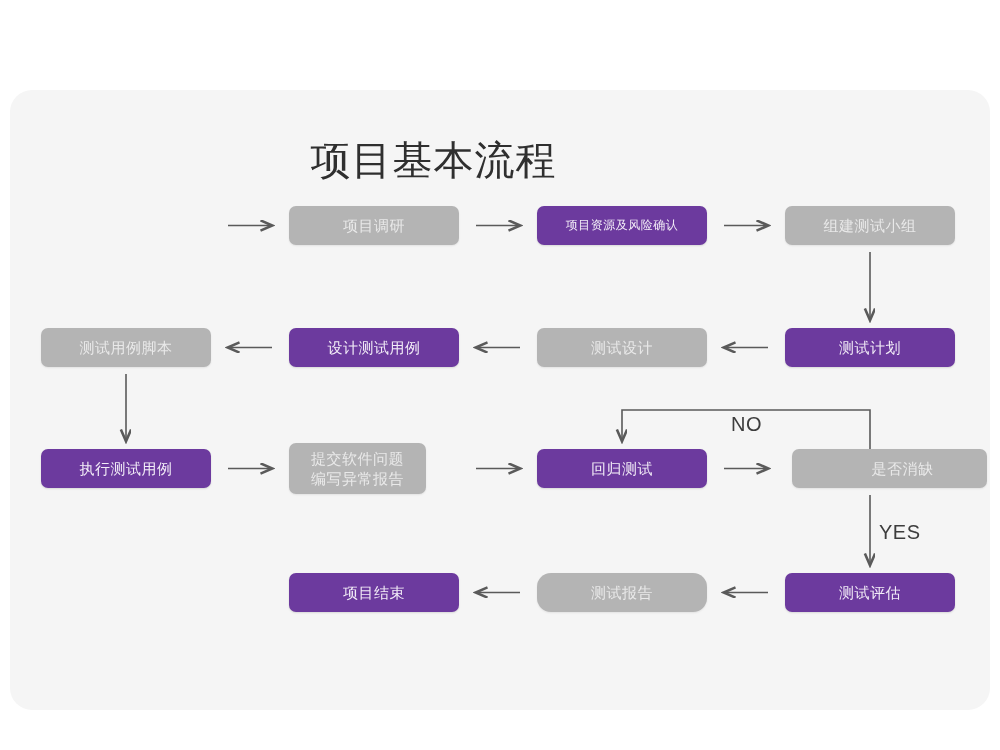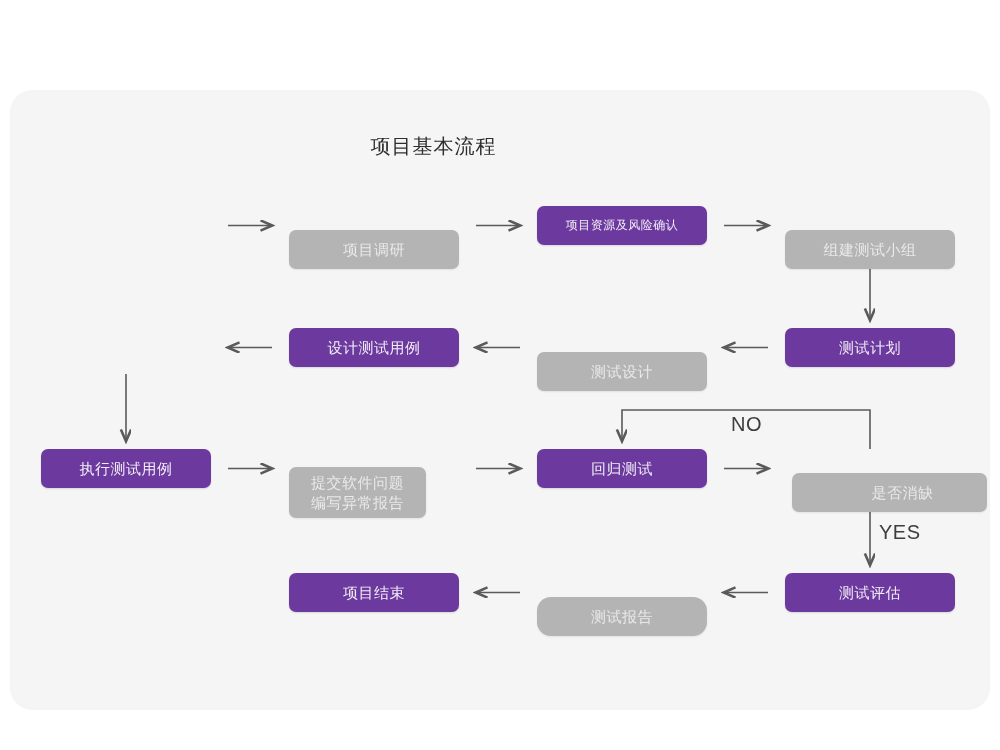--- a/index.html
+++ b/index.html
@@ -29,21 +29,21 @@
     width: 1000px;
     height: 750px;
   }
 
   .flow-title {
     position: absolute;
     left: 0;
     top: 133px;
     width: 867px;
     text-align: center;
-    font-size: 20px;
+    font-size: 40px;
     color: #2f2f2f;
     letter-spacing: 1px;
     font-family: "Liberation Sans", "DejaVu Sans", sans-serif;
   }
 
   .node {
     position: absolute;
     box-sizing: border-box;
     border-radius: 7px;
     display: flex;
@@ -60,21 +60,20 @@
   .node.purple {
     background: #6c3a9e;
     color: #f2ecf7;
     box-shadow: 0 1px 2px rgba(0,0,0,0.12);
   }
 
   .node.gray {
     background: #b4b4b4;
     color: #e9e9e9;
     box-shadow: 0 1px 2px rgba(0,0,0,0.08);
-    margin-top: 24px;
   }
 
   .edge-label {
     position: absolute;
     font-size: 20px;
     color: #3d3d3d;
     letter-spacing: 0.5px;
     user-select: none;
   }
 
@@ -133,20 +132,21 @@
     <line x1="870" y1="495" x2="870" y2="565" marker-end="url(#arrow)"></line>
 
     <line x1="768" y1="592.5" x2="724" y2="592.5" marker-end="url(#arrow)"></line>
     <line x1="520" y1="592.5" x2="476" y2="592.5" marker-end="url(#arrow)"></line>
   </svg>
 
   <div class="node gray" style="left:289px; top:206px; width:170px; height:39px;">项目调研</div>
   <div class="node purple" style="left:537px; top:206px; width:170px; height:39px; font-size:12px;">项目资源及风险确认</div>
   <div class="node gray" style="left:785px; top:206px; width:170px; height:39px;">组建测试小组</div>
 
+  <div class="node gray" style="left:41px; top:328px; width:170px; height:39px;">测试用例脚本</div>
   <div class="node purple" style="left:289px; top:328px; width:170px; height:39px;">设计测试用例</div>
   <div class="node gray" style="left:537px; top:328px; width:170px; height:39px;">测试设计</div>
   <div class="node purple" style="left:785px; top:328px; width:170px; height:39px;">测试计划</div>
 
   <div class="node purple" style="left:41px; top:449px; width:170px; height:39px;">执行测试用例</div>
   <div class="node gray" style="left:289px; top:443px; width:137px; height:51px;">提交软件问题
 编写异常报告</div>
   <div class="node purple" style="left:537px; top:449px; width:170px; height:39px;">回归测试</div>
   <div class="node gray" style="left:792px; top:449px; width:195px; height:39px;padding-left:26px;">是否消缺</div>
 

